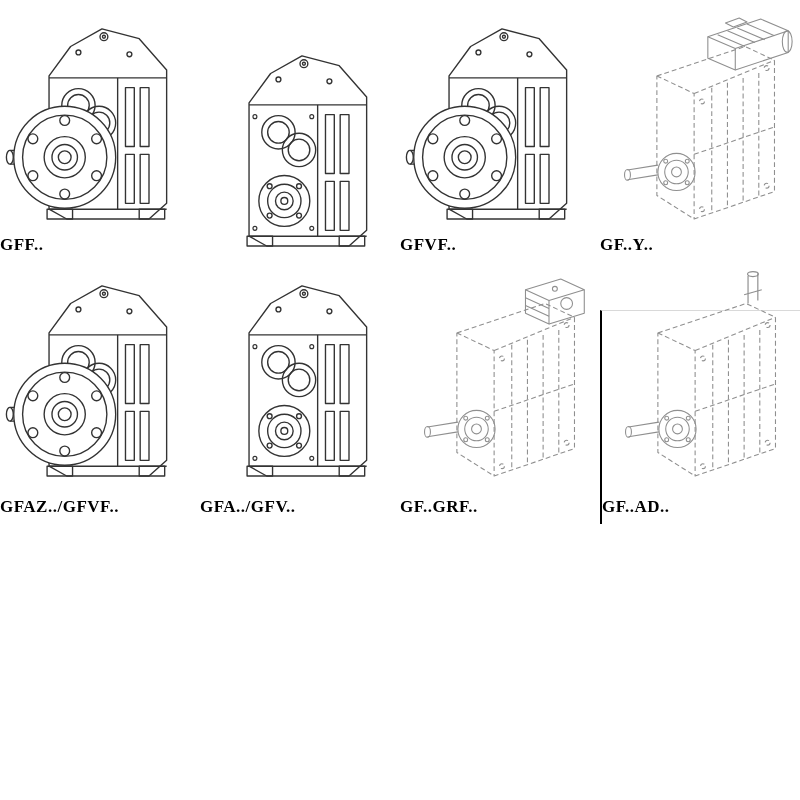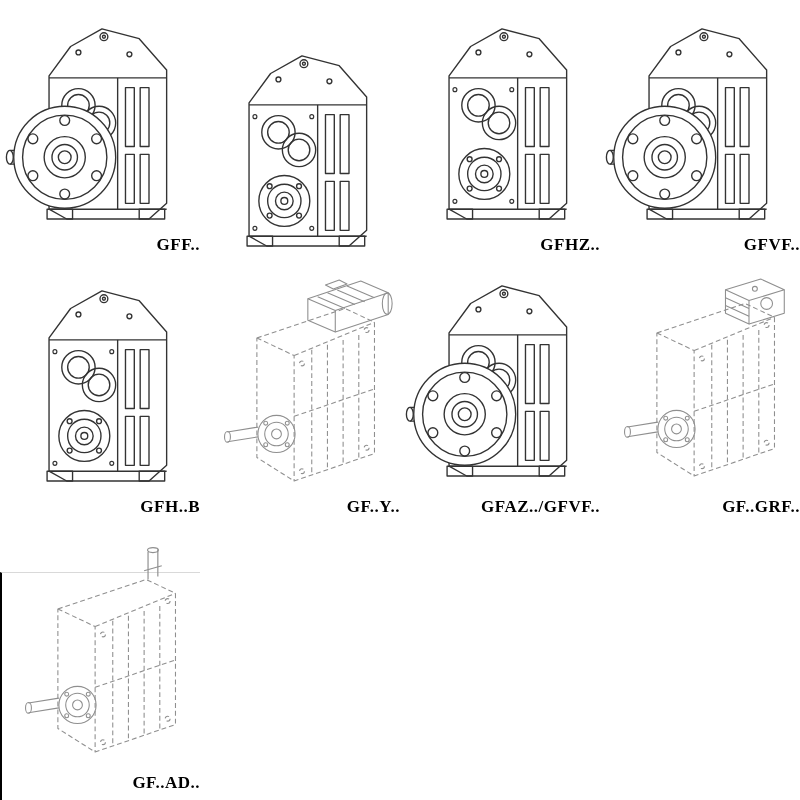--- a/index.html
+++ b/index.html
@@ -1,18 +1,18 @@
 <!DOCTYPE html>
 <html><head>
 <meta charset="utf-8">
 <style>
   html,body{margin:0;padding:0;background:#ffffff;}
   body{width:800px;height:800px;overflow:hidden;font-family:"Liberation Serif","DejaVu Serif",serif;}
   .catalog{display:grid;grid-template-columns:repeat(4,200px);grid-template-rows:262px 262px 276px;width:800px;height:800px;}
-  .cell{position:relative;display:flex;flex-direction:column;align-items:flex-end;justify-content:flex-end;box-sizing:border-box;margin-top:48px;}
+  .cell{position:relative;display:flex;flex-direction:column;align-items:flex-start;justify-content:flex-end;box-sizing:border-box;margin-top:48px;}
   .cell .drawing{flex:1 1 auto;display:flex;align-items:center;justify-content:center;width:100%;}
   .cell svg{display:block;}
   .label{font-weight:bold;font-size:17px;letter-spacing:.5px;color:#000;text-align:center;padding-bottom:7px;white-space:nowrap;}
   .boxed{border-left:2px solid #000000;border-top:1px solid #d9d9d9;}
   .defs-holder{position:absolute;width:0;height:0;overflow:hidden;}
 </style>
 </head>
 <body>
 
 <svg class="defs-holder" aria-hidden="true">
@@ -187,67 +187,59 @@
   </div>
 
   <div class="cell">
     <div class="drawing">
       <svg width="196" height="228" viewBox="0 0 200 232">
           <use href="#sym-bore"></use>
         </svg>
     </div>
   </div>
 
-  <div class="cell">
-    <div class="drawing">
-      <svg width="196" height="228" viewBox="0 0 200 232">
+
+  <div class="cell">
+    <div class="drawing">
+      <svg width="196" height="228" viewBox="0 0 200 232">
+          <use href="#sym-flange"></use>
+        </svg>
+    </div>
+    <div class="label">GFVF..</div>
+  </div>
+
+
+
+
+  <div class="cell">
+    <div class="drawing">
+      <svg width="196" height="228" viewBox="0 0 200 232">
+          <use href="#sym-dash-y"></use>
+        </svg>
+    </div>
+    <div class="label">GF..Y..</div>
+  </div>
+
+  <div class="cell">
+    <div class="drawing">
+      <svg width="196" height="238" viewBox="0 0 200 232">
+          <use href="#sym-flange"></use>
+        </svg>
+    </div>
+    <div class="label">GFAZ../GFVF..</div>
+  </div>
+
+  <div class="cell">
+    <div class="drawing">
+      <svg width="196" height="238" viewBox="0 0 200 232">
           <use href="#sym-bore"></use>
         </svg>
     </div>
-    <div class="label">GFHZ..</div>
-  </div>
-
-  <div class="cell">
-    <div class="drawing">
-      <svg width="196" height="228" viewBox="0 0 200 232">
-          <use href="#sym-flange"></use>
-        </svg>
-    </div>
-    <div class="label">GFVF..</div>
-  </div>
-
-
-  <div class="cell">
-    <div class="drawing">
-      <svg width="196" height="228" viewBox="0 0 200 232">
-          <use href="#sym-bore"></use>
-        </svg>
-    </div>
-    <div class="label">GFH..B</div>
-  </div>
-
-
-  <div class="cell">
-    <div class="drawing">
-      <svg width="196" height="228" viewBox="0 0 200 232">
-          <use href="#sym-dash-y"></use>
-        </svg>
-    </div>
-    <div class="label">GF..Y..</div>
-  </div>
-
-  <div class="cell">
-    <div class="drawing">
-      <svg width="196" height="238" viewBox="0 0 200 232">
-          <use href="#sym-flange"></use>
-        </svg>
-    </div>
-    <div class="label">GFAZ../GFVF..</div>
-  </div>
-
+    <div class="label">GFA../GFV..</div>
+  </div>
 
   <div class="cell">
     <div class="drawing">
       <svg width="196" height="238" viewBox="0 0 200 232">
           <use href="#sym-dash-grf"></use>
         </svg>
     </div>
     <div class="label">GF..GRF..</div>
   </div>
 

